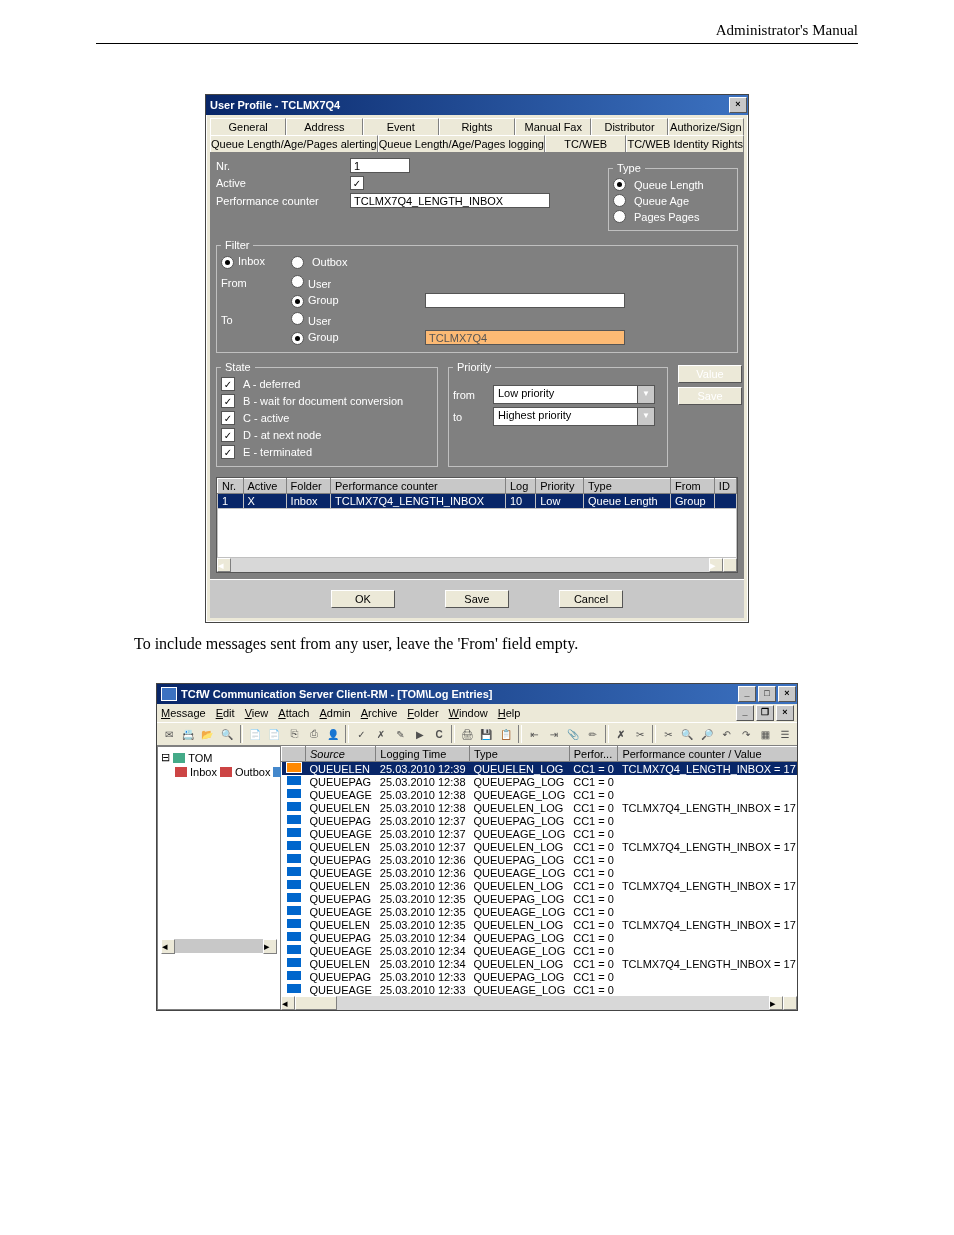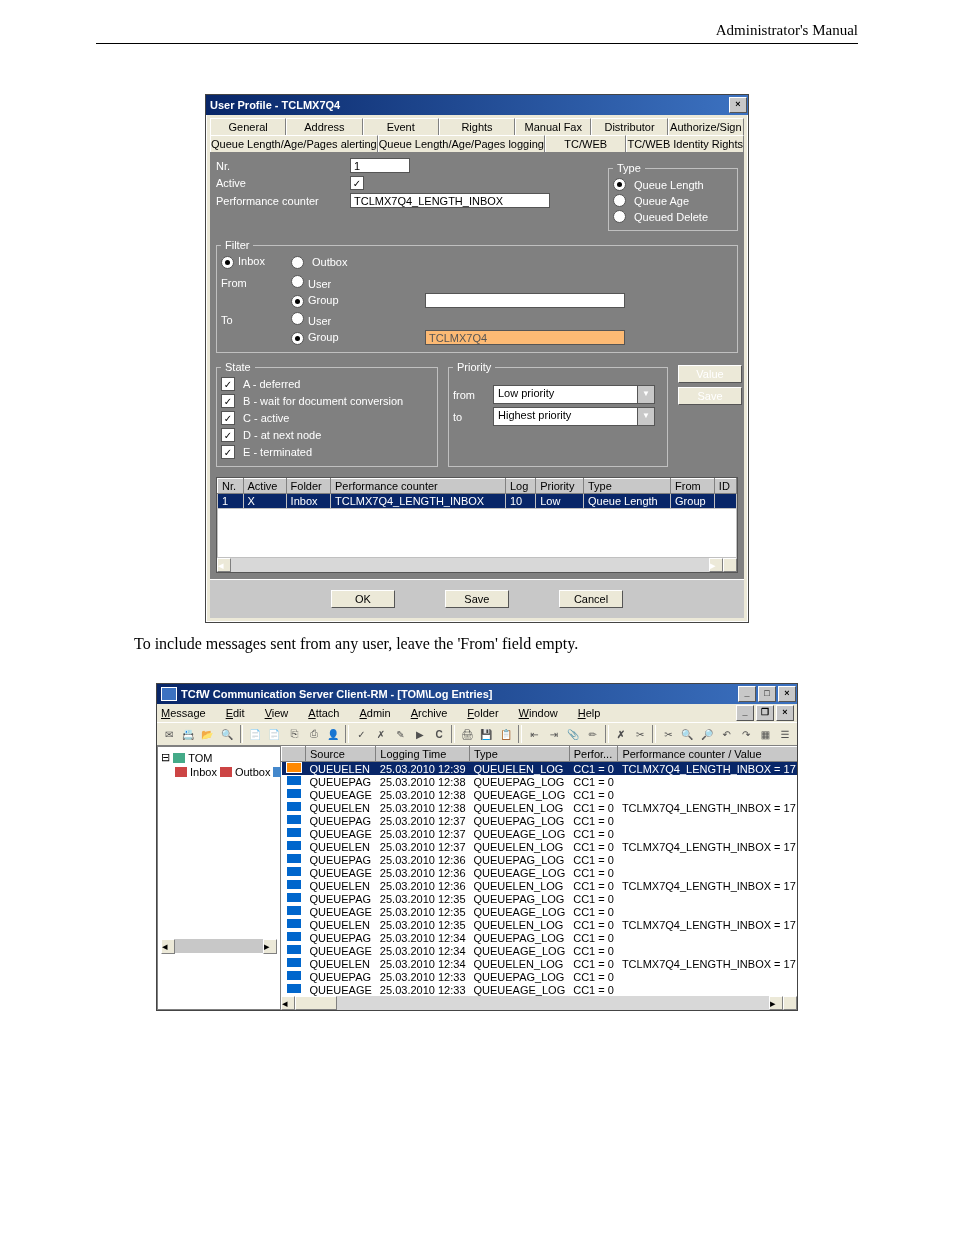--- a/index.html
+++ b/index.html
@@ -29,21 +29,21 @@
   .sel-combo{display:flex;background:#fff;border:1px solid #555;height:17px;width:160px}
   .sel-combo span{flex:1;padding:1px 4px;font-size:11px;color:#000}
   .sel-combo .dd{width:16px;background:#c8c8c8;border-left:1px solid #555;font-size:8px;text-align:center;line-height:15px}
   table.grid{width:100%;border-collapse:collapse;background:#fff;color:#000;font-size:11px}
   table.grid th{background:#c8c8c8;border:1px solid #808080;border-top-color:#fff;border-left-color:#fff;font-weight:normal;text-align:left;padding:1px 4px}
   table.grid td{border:1px solid #c0c0c0;padding:1px 4px}
   tr.selrow td{background:#082668;color:#fff}
   .scrollcorner{background:#c8c8c8;height:14px;display:flex}
   .scrollcorner .thumb{background:#ece9d8;border:1px solid #fff;border-right-color:#808080;border-bottom-color:#808080}
   .btmbtns{display:flex;justify-content:center;gap:50px;padding:10px 0;background:#c8c8c8;border-top:1px solid #fff}
-  .menubar{display:flex;gap:20px;padding:2px 4px;font-size:11px;color:#000}
+  .menubar{display:flex;gap:10px;padding:2px 4px;font-size:11px;color:#000}
   .menubar span u{text-decoration:underline}
   .toolbar{display:flex;align-items:center;height:22px;background:#ece9d8;border-top:1px solid #fff;border-bottom:1px solid #808080;padding:0 3px;gap:1px}
   .tbtn{width:18px;height:18px;border:1px solid transparent;display:flex;align-items:center;justify-content:center;font-size:10px;color:#505050}
   .tsep{width:2px;height:18px;border-left:1px solid #808080;border-right:1px solid #fff;margin:0 2px}
   .split{display:flex;font-size:11px}
   .tree{width:124px;background:#fff;border:1px solid #808080;padding:3px;box-sizing:border-box}
   .tree div{white-space:nowrap;margin:1px 0;display:flex;align-items:center;gap:3px}
   .tree .ico{width:12px;height:10px;display:inline-block}
   table.log{width:100%;border-collapse:collapse;background:#fff;color:#000;font-size:11px}
   table.log th{background:#c8c8c8;border:1px solid #fff;border-right-color:#808080;border-bottom-color:#808080;font-weight:normal;text-align:left;padding:1px 4px}
@@ -106,21 +106,21 @@
                   <span class="dot"></span>
                 </span>
                 <span>Queue Length</span>
               </div>
             <div class="row">
                 <span class="rad"></span>
                 <span>Queue Age</span>
               </div>
             <div class="row">
                 <span class="rad"></span>
-                <span>Queued Delete</span>
+                <span>Pages Pages</span>
               </div>
           </fieldset>
         </div>
 
         <fieldset>
             <legend>Filter</legend>
           <div class="row">
             <span style="width:66px"><span class="rad">
                   <span class="dot"></span>
                 </span><span>Inbox</span></span>
@@ -357,21 +357,21 @@
             <div class="thumb" style="width:12px">◂</div>
             <div style="flex:1;background:#d8d8d8"></div>
             <div class="thumb" style="width:12px">▸</div>
           </div>
       </div>
       <div style="flex:1;overflow:hidden">
         <table class="log">
           <thead>
               <tr id="log-head">
                 <th style="width: 16px;"></th>
-                <th style="width: 88px;">Source</th>
+                <th style="width: 88px; font-style: italic;">Source</th>
                 <th style="width: 110px;">Logging Time</th>
                 <th style="width: 110px;">Type</th>
                 <th style="width: 50px;">Perfor...</th>
                 <th>Performance counter / Value</th>
               </tr>
             </thead>
           <tbody id="log-body">
               <tr class="hl">
                 <td><span class="env" style="background: rgb(255, 136, 0); border: 1px solid rgb(255, 255, 255);"></span></td>
                 <td>QUEUELEN</td>

